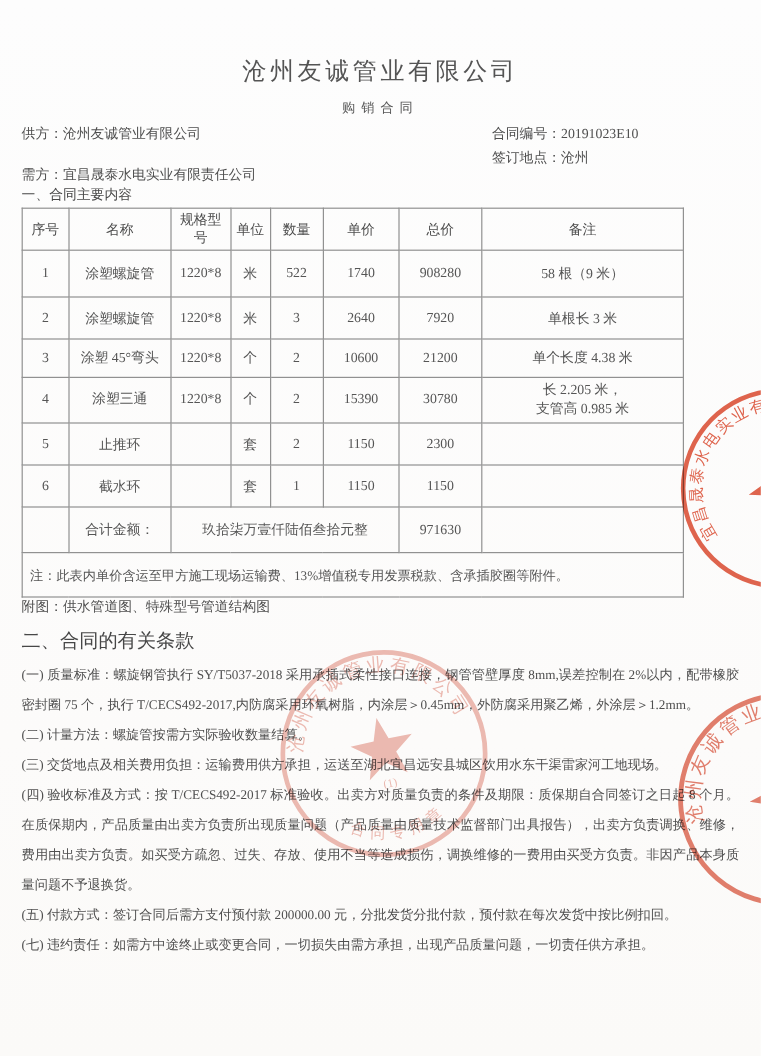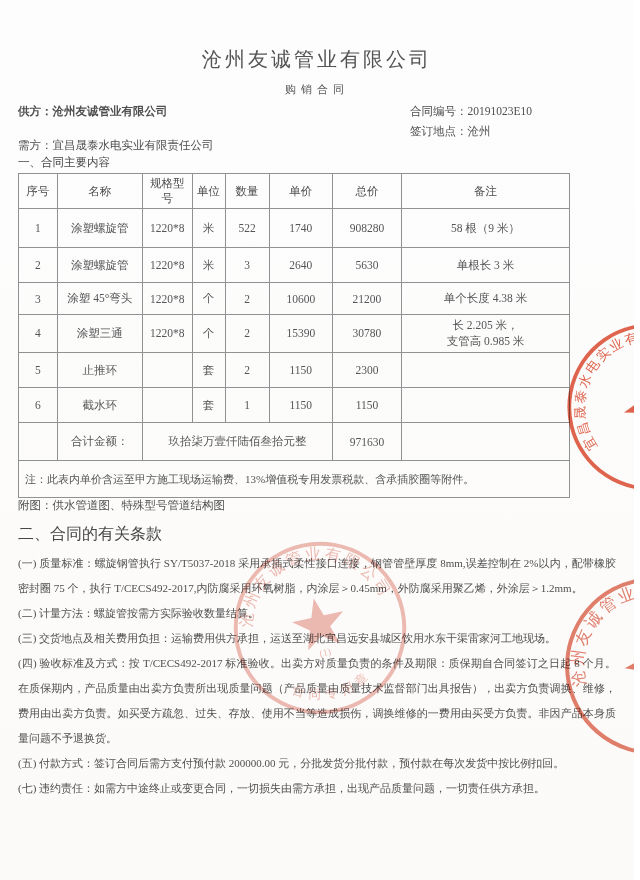--- a/index.html
+++ b/index.html
@@ -6,21 +6,21 @@
   .page{
     position:relative;width:634px;height:880px;overflow:hidden;
     background:linear-gradient(180deg,#fdfdfd 0%,#fcfbfa 70%,#fbfaf8 100%);
     font-family:"Liberation Serif","DejaVu Serif",serif;
     color:#4a4a4a;box-sizing:border-box;padding:46px 18px 0 18px;
   }
   .doc-title{text-align:center;font-size:20px;letter-spacing:3px;color:#545454;}
   .doc-subtitle{text-align:center;font-size:11px;letter-spacing:5px;color:#565656;margin-top:9px;}
   .meta{display:flex;margin-top:7px;font-size:11.5px;color:#4e4e4e;}
   .meta-left{flex:1;}
-  .meta-left .line1{margin-bottom:19px;font-weight:bold;}
+  .meta-left .line1{margin-bottom:19px;}
   .meta-right{width:192px;margin-right:14px;}
   .meta-right div{margin-bottom:5px;white-space:nowrap;}
   .sec-heading{font-size:11.5px;color:#474747;margin:2px 0 3px 0;}
   table.items{
     width:552px;border-collapse:collapse;table-layout:fixed;
     font-size:11.5px;color:#555;margin-top:1px;
   }
   table.items th,table.items td{
     border:1px solid #919191;text-align:center;padding:2px 3px;
     overflow:hidden;font-weight:normal;color:#555;
@@ -99,21 +99,21 @@
         <td>908280</td>
         <td>58 根（9 米）</td>
       </tr>
       <tr class="r-mid">
         <td>2</td>
         <td>涂塑螺旋管</td>
         <td>1220*8</td>
         <td>米</td>
         <td>3</td>
         <td>2640</td>
-        <td>5630</td>
+        <td>7920</td>
         <td>单根长 3 米</td>
       </tr>
       <tr class="r-short">
         <td>3</td>
         <td>涂塑 45°弯头</td>
         <td>1220*8</td>
         <td>个</td>
         <td>2</td>
         <td>10600</td>
         <td>21200</td>

